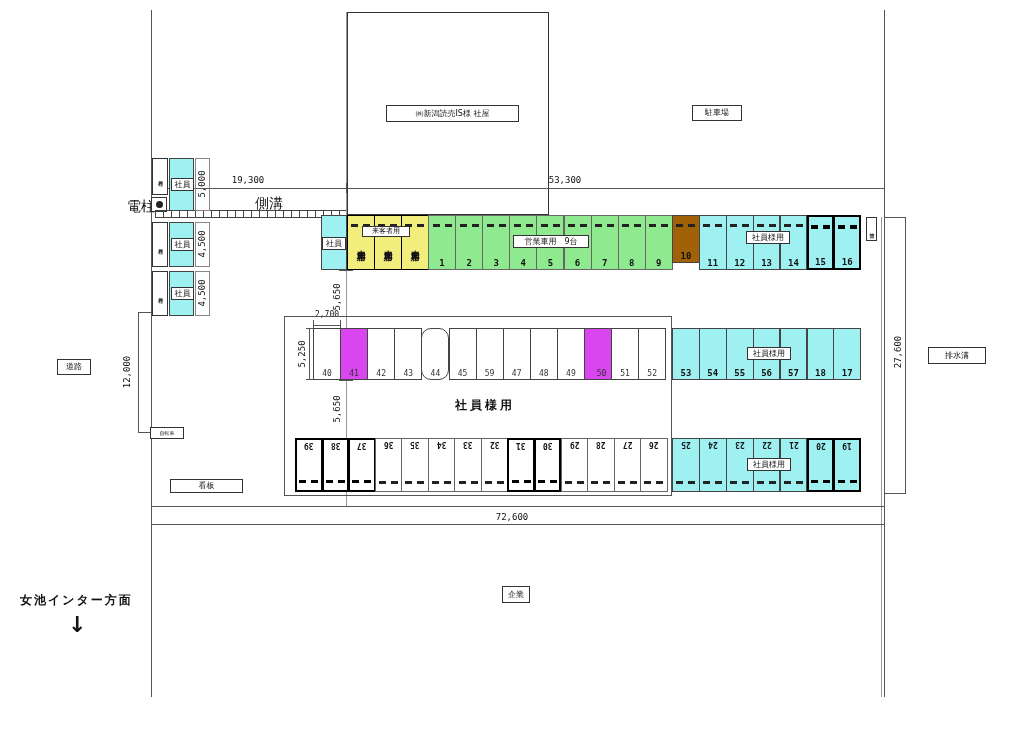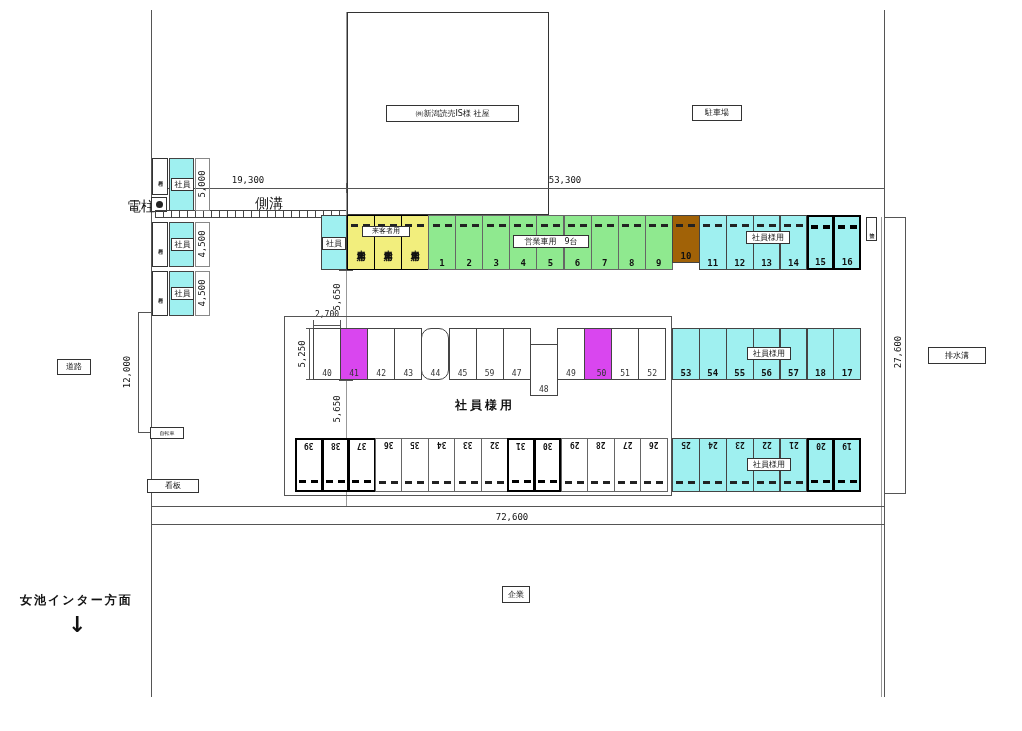--- a/index.html
+++ b/index.html
@@ -96,21 +96,21 @@
   <div class="rect" style="left:284px;top:316px;width:388px;height:180px"></div>
   <div class="title-big" style="left:420px;top:397px;width:130px">社員様用</div>
 
   <div class="hline" style="left:151px;top:524px;width:733px;height:1px"></div>
   <div class="vline" style="left:151px;top:519px;width:1px;height:10px"></div>
   <div class="vline" style="left:884px;top:519px;width:1px;height:10px"></div>
   <div class="dimtext" style="left:464px;top:511px;width:96px">72,600</div>
 
   <div class="lbox" style="left:57px;top:359px;width:34px;height:16px">道路</div>
   <div class="lbox" style="left:150px;top:427px;width:34px;height:12px;font-size:5px">自転車</div>
-  <div class="lbox" style="left:147px;top:479px;width:52px;height:14px">看板</div>
+  <div class="lbox" style="left:170px;top:479px;width:73px;height:14px">看板</div>
   <div class="lbox" style="left:928px;top:347px;width:58px;height:17px">排水溝</div>
   <div class="lbox" style="left:502px;top:586px;width:28px;height:17px">企業</div>
   <div class="lbox tinyv" style="left:866px;top:217px;width:11px;height:24px">物置</div>
 
   <div class="lbox" style="left:322px;top:237px;width:24px;height:13px;z-index:5">社員</div>
   <div class="lbox" style="left:362px;top:226px;width:48px;height:11px;font-size:7px;z-index:5">来客者用</div>
   <div class="lbox" style="left:513px;top:235px;width:76px;height:13px;z-index:5">営業車用　9台</div>
   <div class="lbox" style="left:746px;top:231px;width:44px;height:13px;z-index:5">社員様用</div>
   <div class="lbox" style="left:747px;top:347px;width:44px;height:13px;z-index:5">社員様用</div>
   <div class="lbox" style="left:747px;top:458px;width:44px;height:13px;z-index:5">社員様用</div>
@@ -269,21 +269,21 @@
     </div>
     <div class="cell" style="left: 448.5px; top: 328px; width: 28px; height: 52px; background: rgb(255, 255, 255);">
       <div class="num plain">45</div>
     </div>
     <div class="cell" style="left: 475.6px; top: 328px; width: 28px; height: 52px; background: rgb(255, 255, 255);">
       <div class="num plain">59</div>
     </div>
     <div class="cell" style="left: 502.7px; top: 328px; width: 28px; height: 52px; background: rgb(255, 255, 255);">
       <div class="num plain">47</div>
     </div>
-    <div class="cell" style="left: 529.8px; top: 344px; width: 28px; height: 52px; background: rgb(255, 255, 255); padding-left: 15px;">
+    <div class="cell" style="left: 529.8px; top: 328px; width: 28px; height: 52px; background: rgb(255, 255, 255); padding-left: 15px;">
       <div class="num plain">48</div>
     </div>
     <div class="cell" style="left: 556.9px; top: 328px; width: 28px; height: 52px; background: rgb(255, 255, 255);">
       <div class="num plain">49</div>
     </div>
     <div class="cell" style="left: 584px; top: 328px; width: 35px; height: 52px; background: #d946ef;">
       <div class="num plain">50</div>
     </div>
     <div class="cell" style="left: 611.1px; top: 328px; width: 28px; height: 52px; background: rgb(255, 255, 255);">
       <div class="num plain">51</div>

